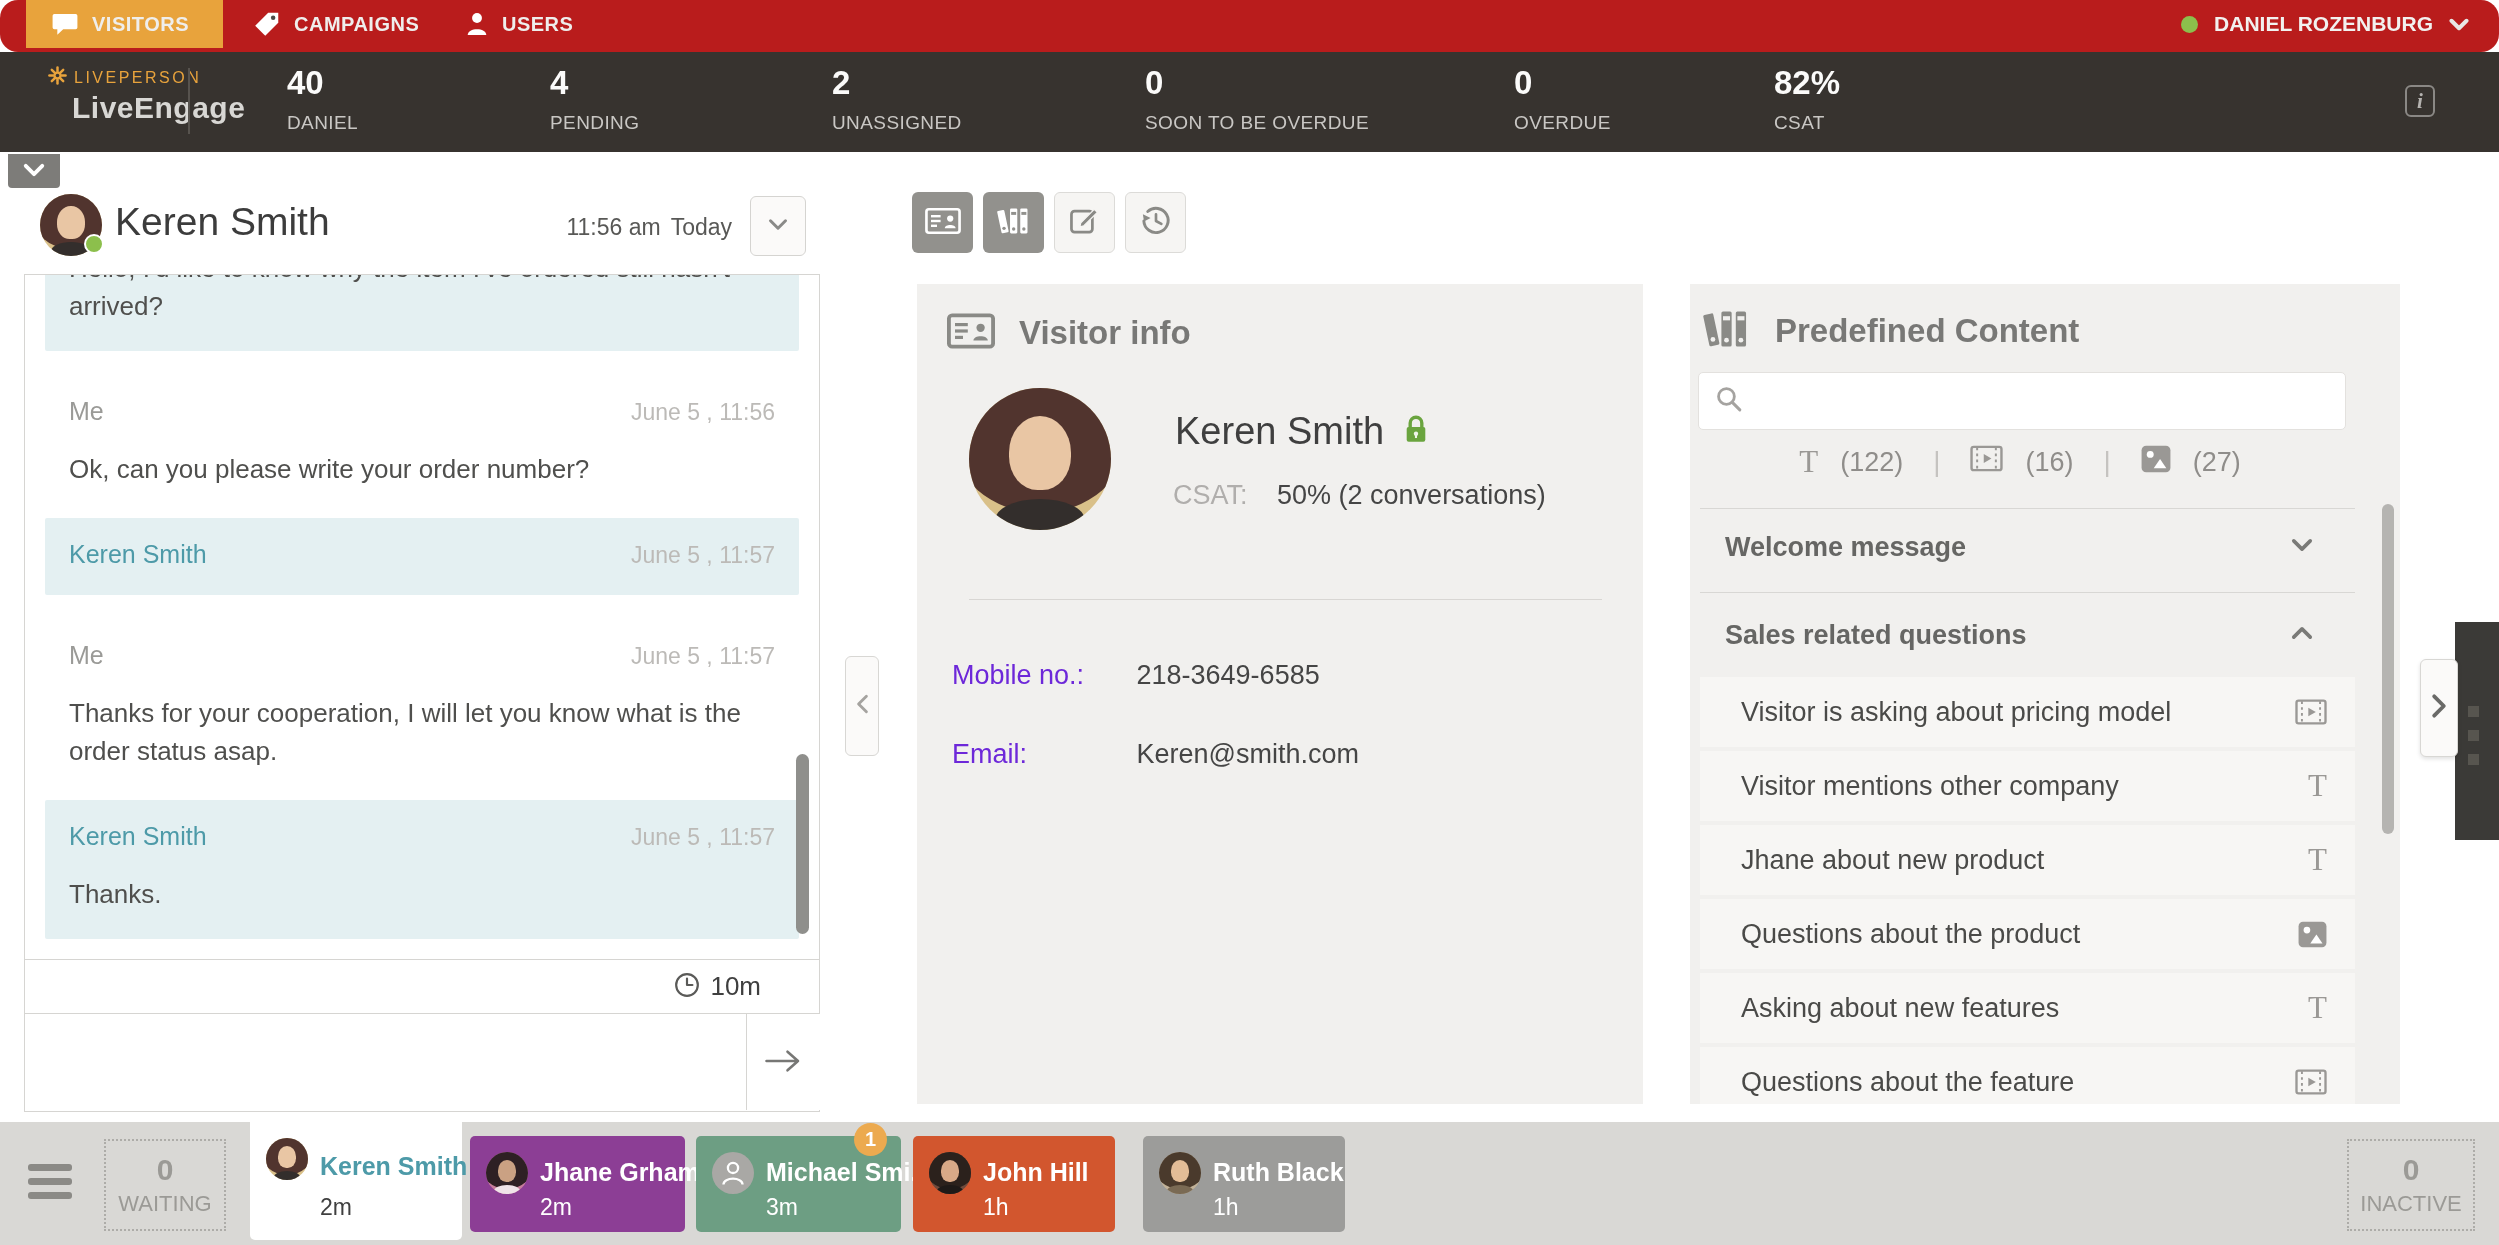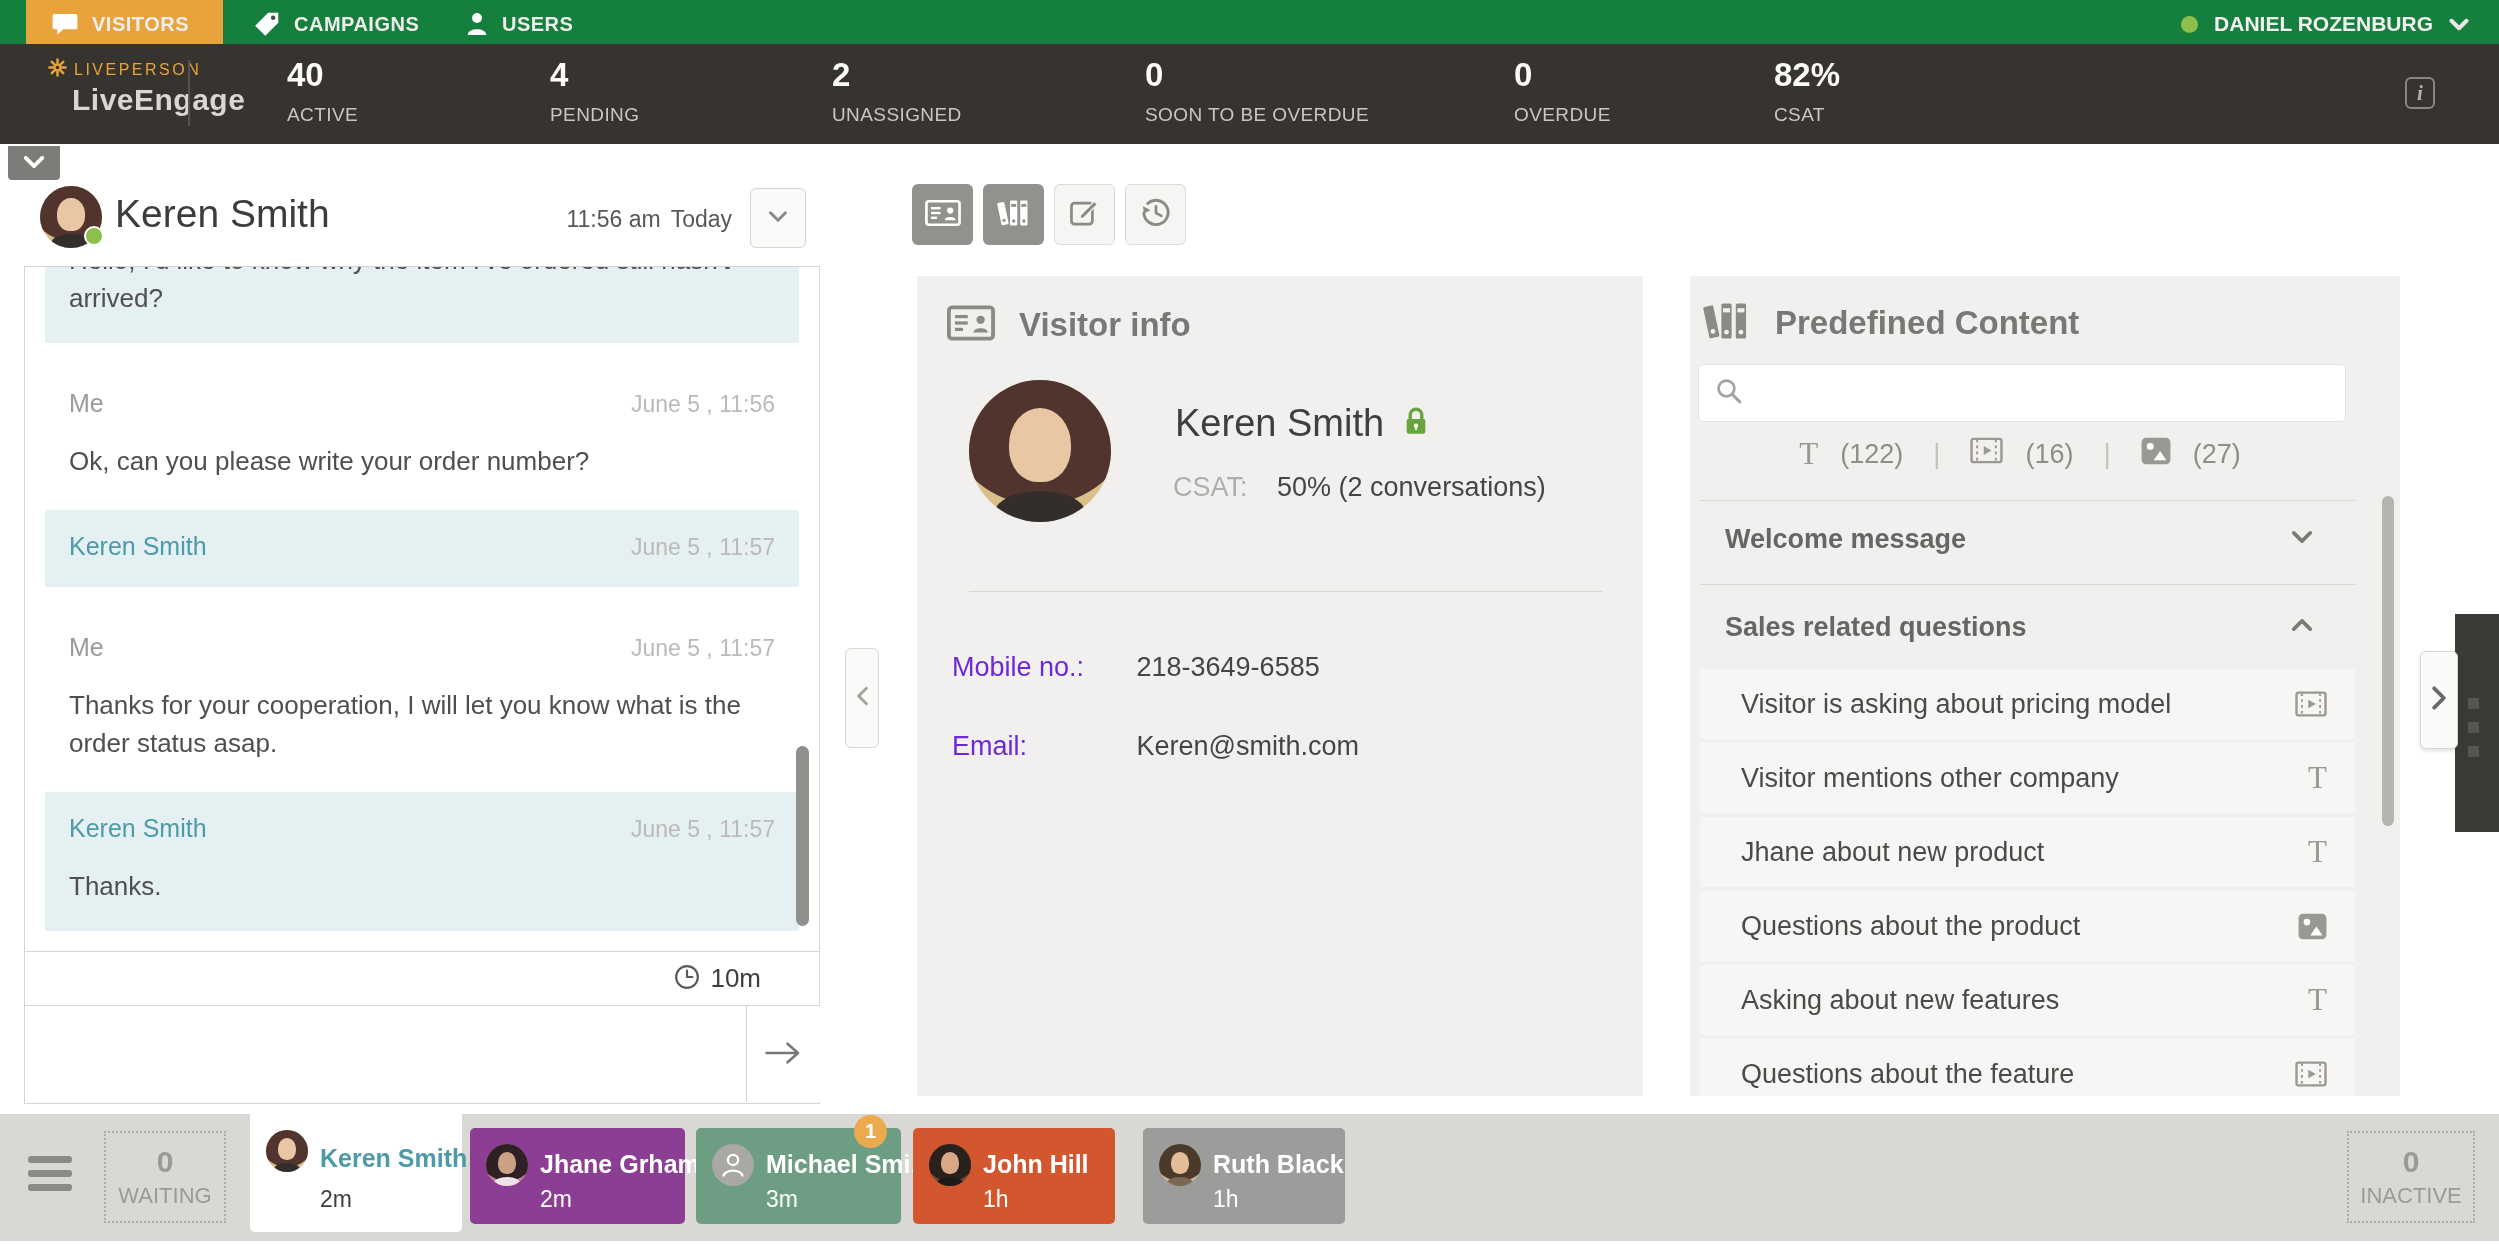--- a/index.html
+++ b/index.html
@@ -1,21 +1,21 @@
 <!DOCTYPE html>
 <html><head>
 <meta charset="utf-8">
 <style>
   * { box-sizing: border-box; margin: 0; padding: 0; }
   html,body { width:2499px; height:1245px; overflow:hidden; background:#fff;
               font-family:"Liberation Sans", sans-serif; }
   .screen { position:relative; width:2499px; height:1245px; }
 
   
-  .topbar { position:relative; height:44px; background:#15803d; }
+  .topbar { position:relative; height:52px; background:#b91c1c;border-radius:18px; }
   .nav-tab { position:absolute; top:0; height:48px; display:flex; align-items:center;
              gap:14px; color:#efeeec; font-size:20px; font-weight:bold; letter-spacing:0.5px;
              padding:0 26px; cursor:pointer; }
   .nav-tab.active { background:#E8A33C; }
   .nav-tab svg { display:block; }
   .tab-visitors { left:26px; width:197px; }
   .tab-campaigns { left:228px; }
   .tab-users { left:440px; }
   .user-menu { position:absolute; right:30px; top:0; height:48px; display:flex;
                align-items:center; gap:16px; color:#f2f1ef; font-size:21px; font-weight:bold; cursor:pointer; }
@@ -238,21 +238,21 @@
               <circle cx="10" cy="10" r="1.9" fill="#37332F"></circle>
             </svg>
         </span>
         <span>LIVEPERSON</span>
       </div>
       <div class="brand-bottom">LiveEngage</div>
     </div>
     <div class="stats-divider"></div>
     <div class="stat stat-0">
       <div class="stat-value">40</div>
-      <div class="stat-label">ACTIVE</div>
+      <div class="stat-label">DANIEL</div>
     </div>
     <div class="stat stat-1">
       <div class="stat-value">4</div>
       <div class="stat-label">PENDING</div>
     </div>
     <div class="stat stat-2">
       <div class="stat-value">2</div>
       <div class="stat-label">UNASSIGNED</div>
     </div>
     <div class="stat stat-3">

